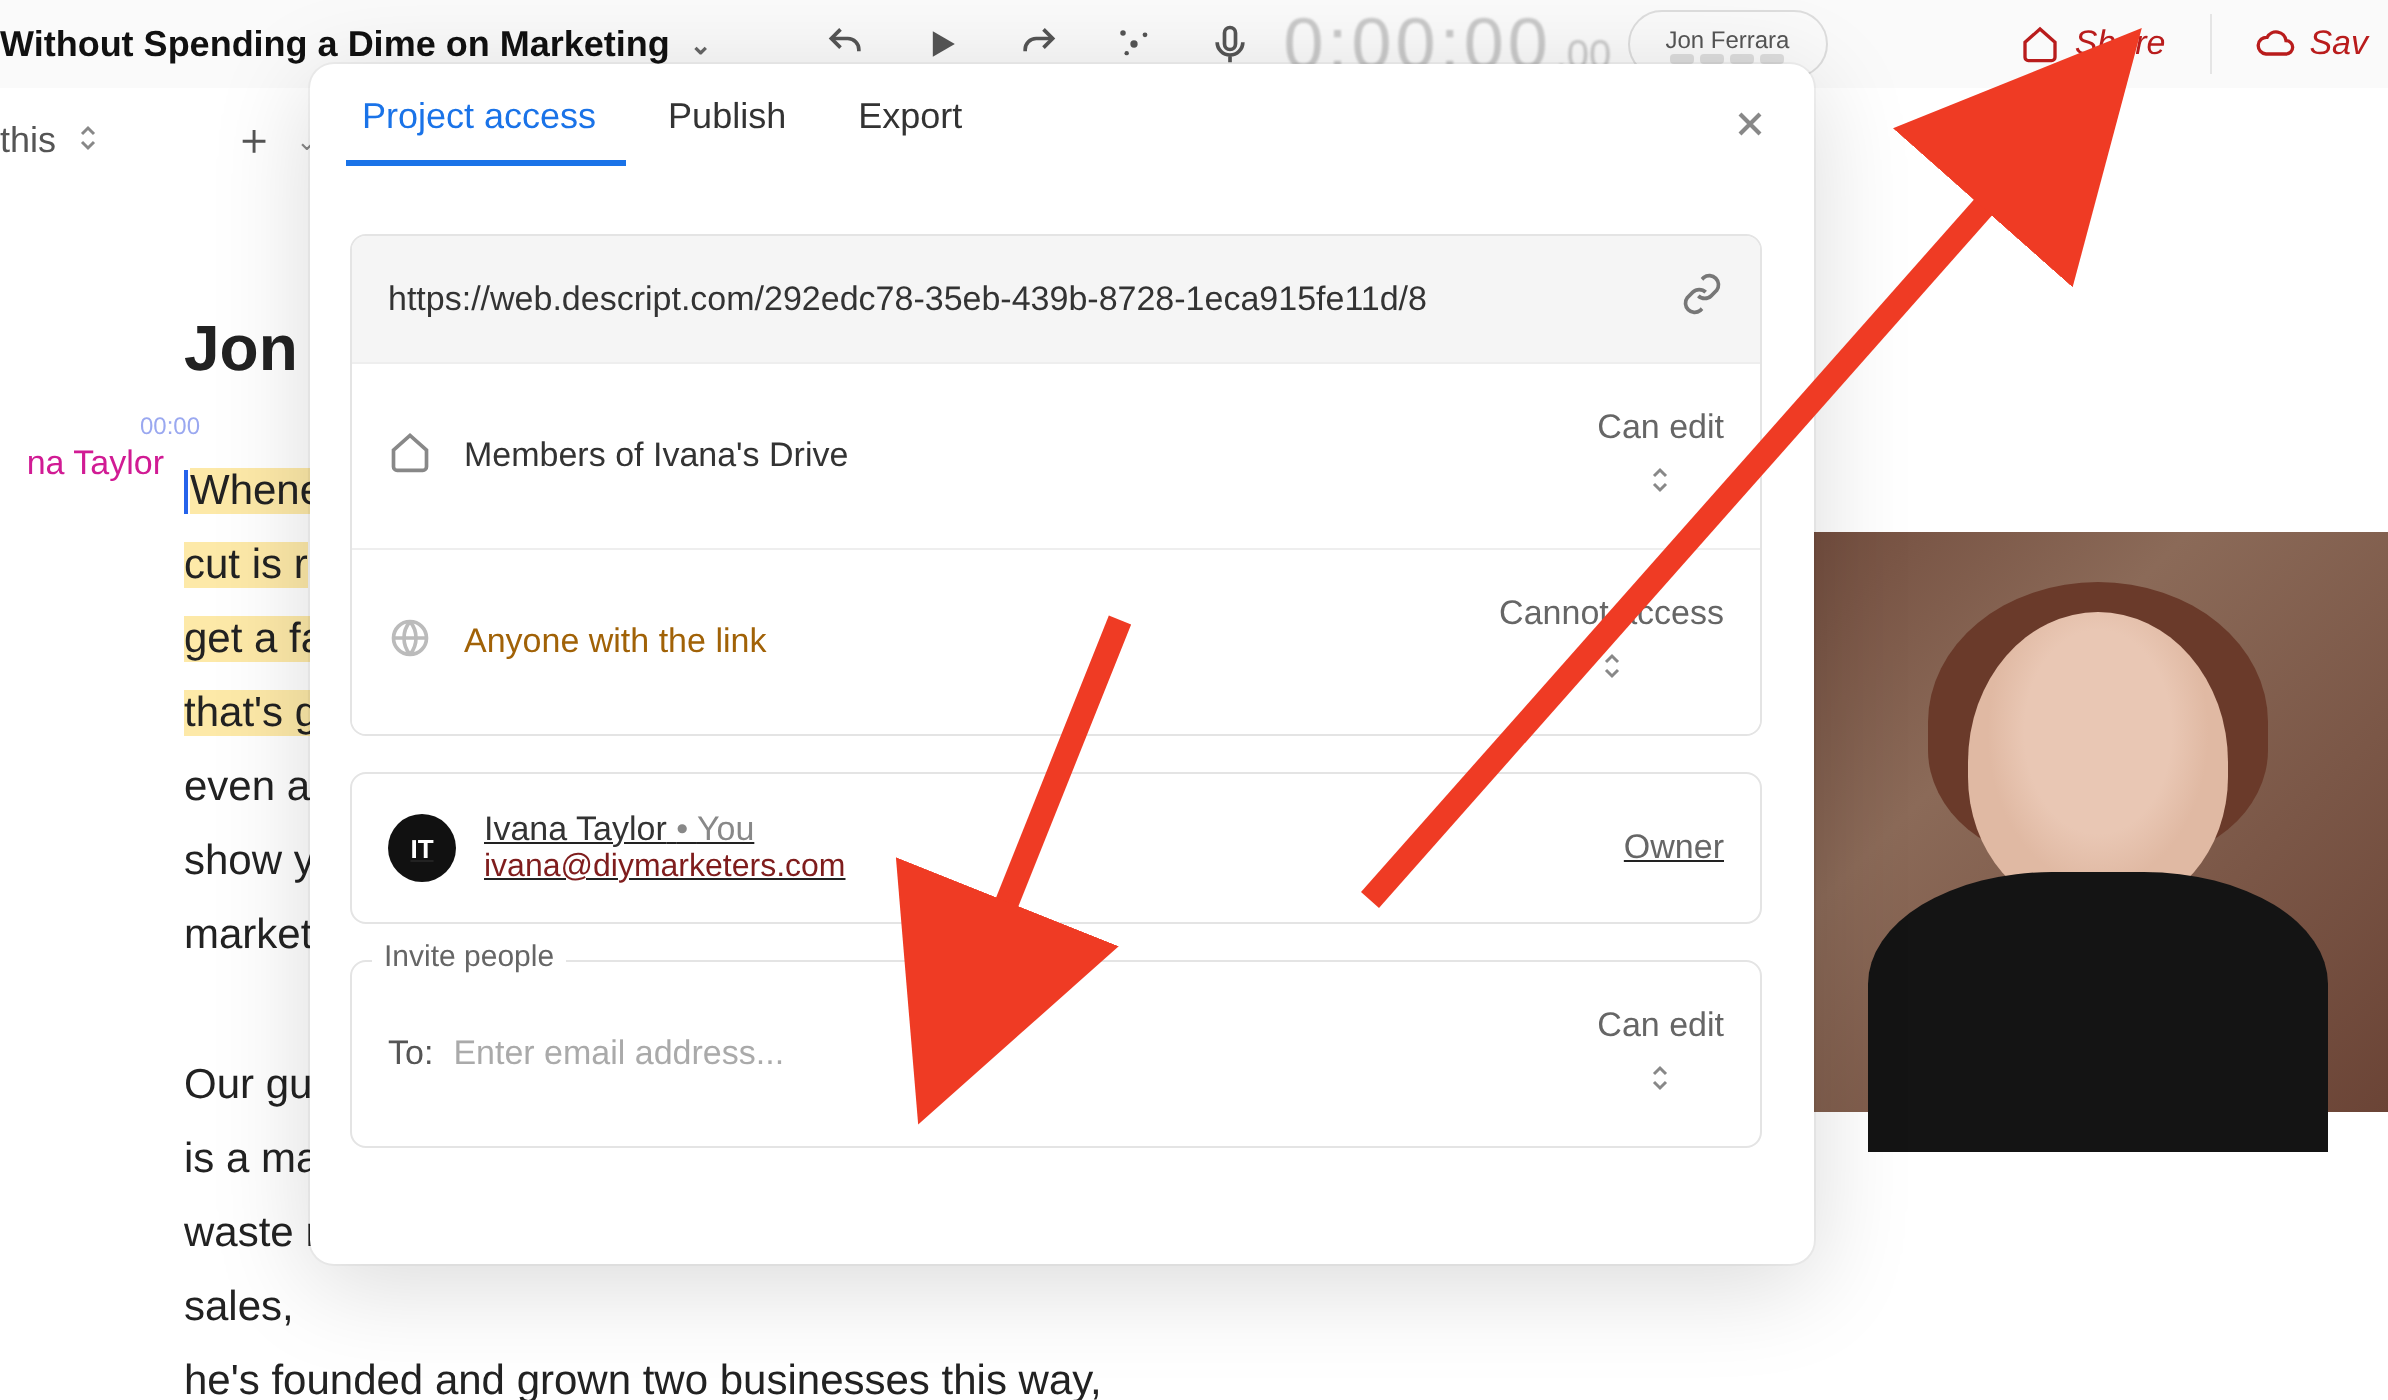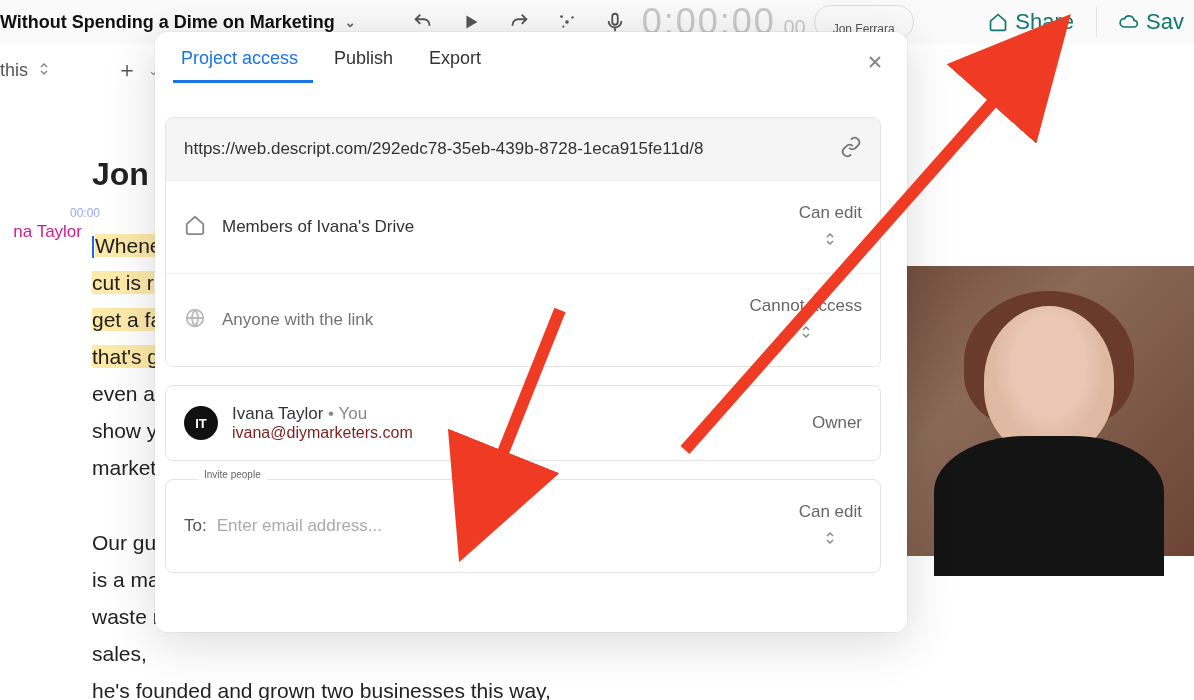--- a/index.html
+++ b/index.html
@@ -9,24 +9,24 @@
   
   .topbar { height: 44px; display: flex; align-items: center; padding: 0 10px 0 0; border-bottom: 0; background: #fafafa; }
   .title-pill { display: flex; align-items: center; gap: 10px; font-size: 18px; font-weight: 600; color: #111; padding: 0 6px 0 0; }
   .chev { font-size: 13px; color: #666; }
   .playback { display: flex; align-items: center; gap: 26px; margin-left: 50px; }
   .icon-btn { width: 22px; height: 22px; display: inline-flex; align-items: center; justify-content: center; color: #555; }
   .icon-btn svg { width: 22px; height: 22px; }
   .timer-wrap { display: flex; align-items: baseline; gap: 2px; margin-left: 16px; color: #c9c9c9; font-feature-settings: "tnum"; font-variant-numeric: tabular-nums; text-decoration: underline; }
   .timer-big { font-size: 36px; letter-spacing: 2px; font-weight: 400; filter: blur(0.4px); }
   .timer-small { font-size: 20px; filter: blur(0.4px); }
-  .prof-pill { margin-left: 8px; border: 1px solid #ddd; border-radius: 20px; height: 34px; padding: 16px 18px; display: flex; flex-direction: column; align-items: center; font-size: 12px; color: #555; }
+  .prof-pill { margin-left: 8px; border: 1px solid #ddd; border-radius: 20px; height: 34px; padding: 16px 18px; display: flex; flex-direction: column; justify-content: center; align-items: center; font-size: 12px; color: #555; }
   .prof-pill .lines { display: flex; gap: 3px; }
   .prof-pill .line { width: 12px; height: 5px; border-radius: 2px; background: #ddd; }
-  .top-actions { margin-left: auto; display: flex; align-items: center; gap: 22px; color: #0f766e; font-size: 22px; }
+  .top-actions { margin-left: auto; display: flex; align-items: center; gap: 22px; color: #b91c1c; font-size: 17px; font-style: italic; }
   .top-action { display: flex; align-items: center; gap: 7px; cursor: pointer; }
   .vert-div { width: 1px; height: 30px; background: #e5e5e5; }
 
   
   .secbar { height: 52px; display: flex; align-items: center; gap: 26px; padding: 0 10px 0 0; font-size: 18px; color: #555; }
   .secbar .sec-left { display: flex; align-items: center; gap: 10px; }
   .sec-dd { font-size: 13px; color: #888; }
 
   
   .editor { position: relative; padding: 0 0 0 0; height: calc(700px - 96px); overflow: hidden; }
@@ -58,44 +58,44 @@
     background: #fff;
     border-radius: 12px;
     box-shadow: 0 10px 50px rgba(0,0,0,0.15), 0 0 0 1px rgba(0,0,0,0.04);
     z-index: 50;
   }
   .modal-tabs { display: flex; align-items: center; gap: 36px; padding: 16px 26px 0 26px; position: relative; }
   .tab { font-size: 18px; color: #333; padding-bottom: 14px; cursor: pointer; }
   .tab.active { color: #1a73e8; font-weight: 500; }
   .tab-underline { position: absolute; left: 18px; bottom: 0; width: 140px; height: 3px; background: #1a73e8; }
   .modal-close { position: absolute; right: 22px; top: 20px; color: #888; cursor: pointer; }
-  .modal-body { padding: 34px 26px 16px 10px; }
+  .modal-body { padding: 34px 26px 16px 20px; }
 
   .link-box { border: 1px solid #e4e4e4; border-radius: 8px; overflow: hidden; }
   .link-row { display: flex; align-items: center; gap: 14px; padding: 18px 18px; background: #f5f5f5; }
   .link-input { flex: 1; font-size: 17px; color: #333; background: transparent; border: none; outline: none; white-space: nowrap; overflow: hidden; text-overflow: ellipsis; }
   .copy-icon { color: #777; flex-shrink: 0; }
 
   .perm-row { display: flex; align-items: center; gap: 16px; padding: 22px 18px; border-top: 1px solid #eee; background: #fff; }
   .perm-label { flex: 1; font-size: 17px; color: #333; }
-  .perm-label.muted { color: #737373; }
+  .perm-label.muted { color: #a16207; }
   .perm-drop { display: flex; align-items: center; gap: 8px; color: #666; font-size: 17px; flex-direction: column; }
   .perm-icon { color: #888; flex-shrink: 0; }
 
   .member-box { margin-top: 18px; border: 1px solid #e4e4e4; border-radius: 8px; }
-  .member-row { display: flex; align-items: center; gap: 14px; padding: 18px 18px; }
+  .member-row { display: flex; align-items: center; gap: 14px; padding: 18px 18px; text-decoration: underline; }
   .avatar-circle { width: 34px; height: 34px; border-radius: 50%; background: #111; color: #fff; font-size: 13px; font-weight: 600; display: flex; align-items: center; justify-content: center; flex-shrink: 0; }
   .member-info { flex: 1; }
   .member-name { font-size: 17px; color: #333; }
   .you-tag { color: #888; }
   .member-email { font-size: 16px; color: #7f1d1d; }
   .owner { color: #666; font-size: 17px; }
 
   .invite-box { margin-top: 18px; border: 1px solid #e4e4e4; border-radius: 8px; position: relative; }
-  .invite-legend { position: absolute; top: -11px; left: 32px; background: #fff; padding: 0 6px; font-size: 10px; color: #666; }
+  .invite-legend { position: absolute; top: -11px; left: 10px; background: #fff; padding: 0 6px; font-size: 15px; color: #666; }
   .invite-row { display: flex; align-items: center; gap: 10px; padding: 22px 18px; }
   .to-label { color: #555; font-size: 17px; }
   .invite-input { flex: 1; border: none; outline: none; font-size: 17px; color: #333; }
   .invite-input::placeholder { color: #aaa; }
 
   
   .arrow { position: absolute; z-index: 100; pointer-events: none; }
   .arrow svg { overflow: visible; }
 
   .updown-glyph svg { width:12px; height:14px; }

